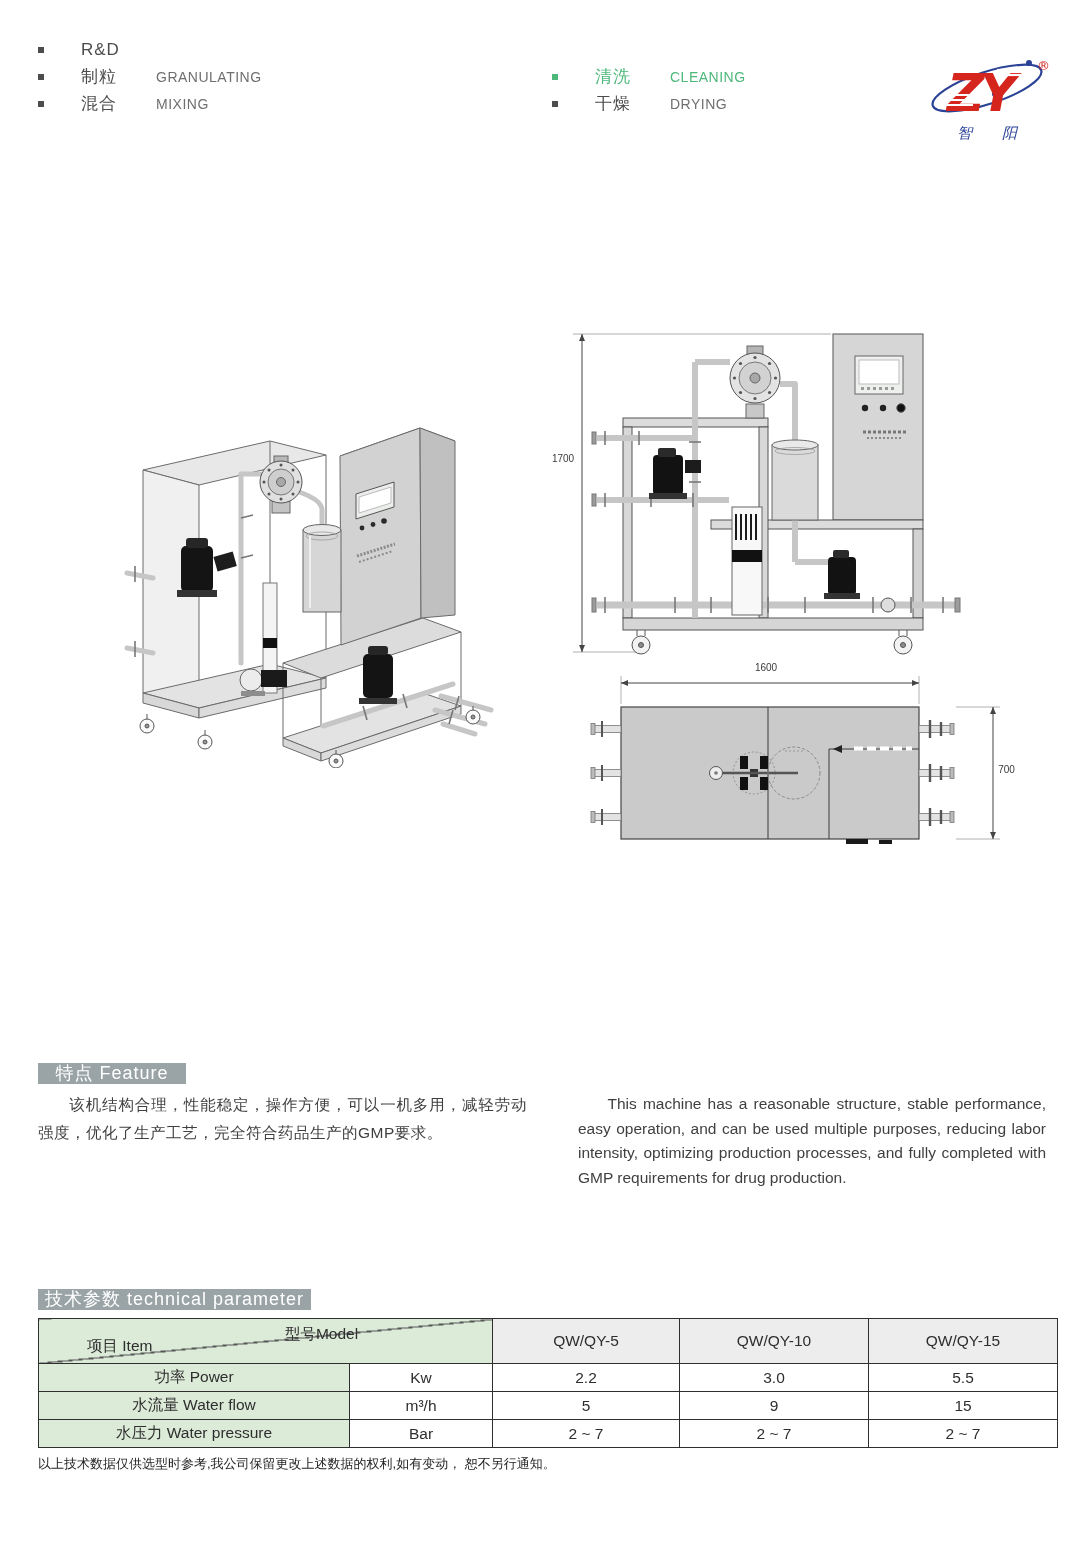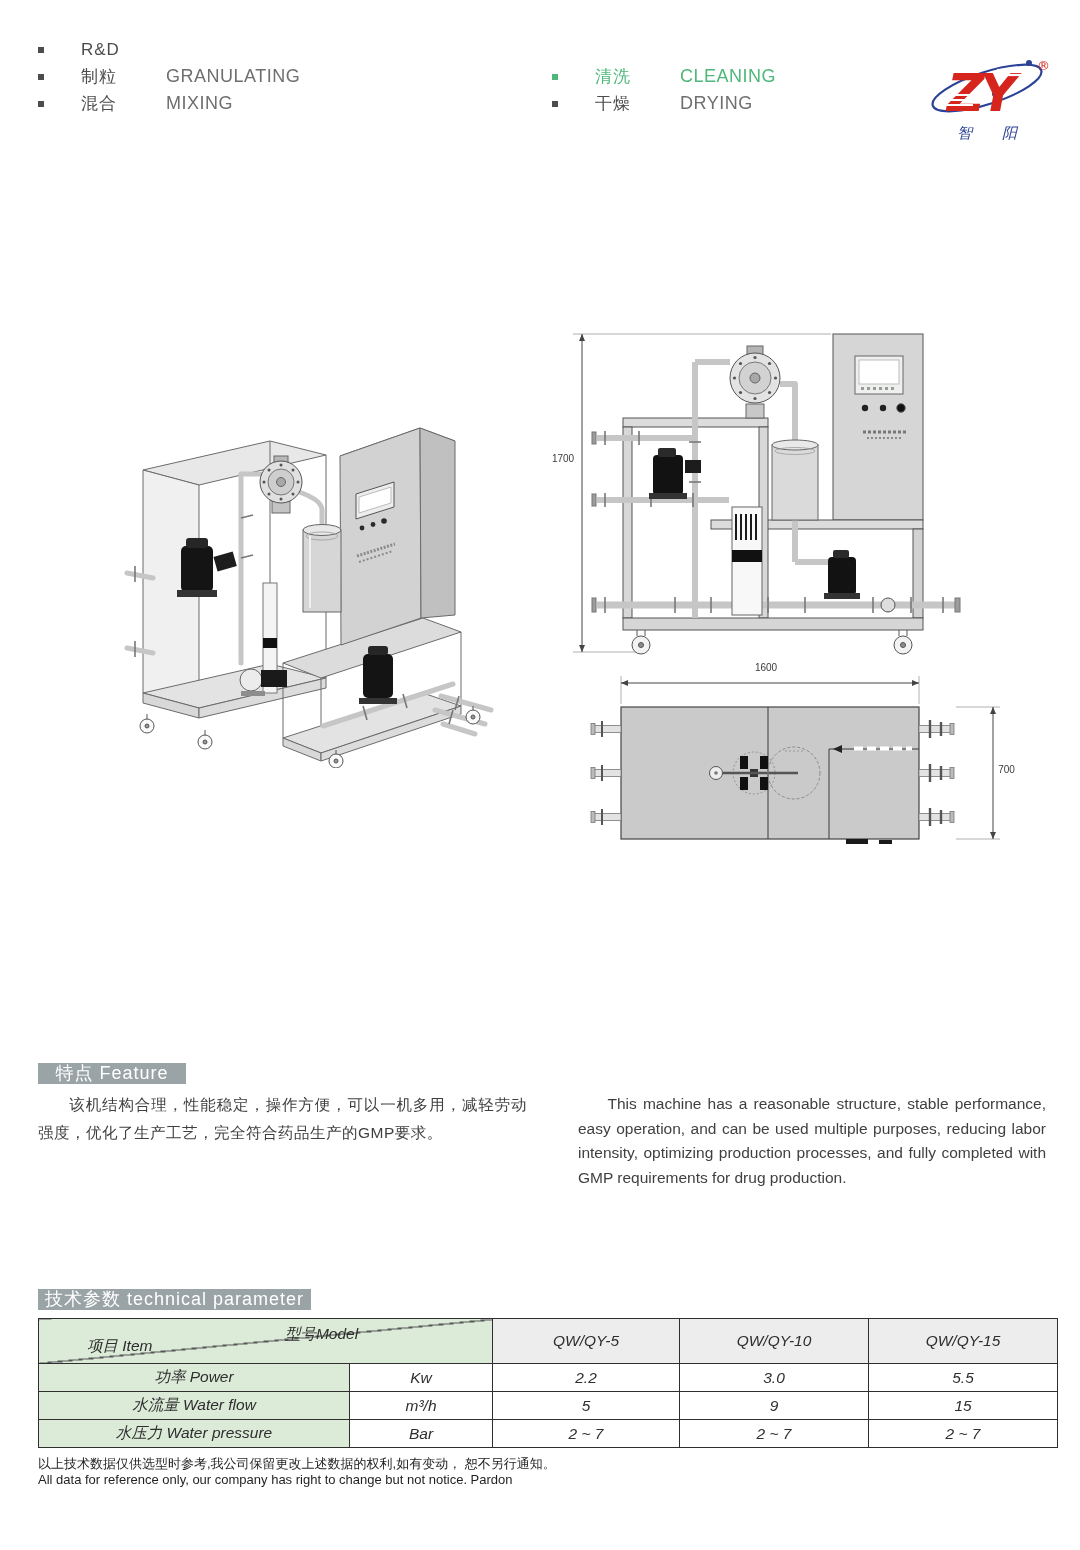--- a/index.html
+++ b/index.html
@@ -5,42 +5,42 @@
   html,body{margin:0;padding:0;background:#fff;}
   body{width:1080px;height:1550px;position:relative;overflow:hidden;
        font-family:"Liberation Sans","DejaVu Sans",sans-serif;color:#3f3f3f;}
   .abs{position:absolute;}
 
   
   .nav-col{position:absolute;top:0;}
   .nav-item{height:27px;display:flex;align-items:center;white-space:nowrap;gap:28px;}
   .bullet{width:6px;height:6px;background:#4c4c4c;margin-right:9px;flex:0 0 auto;}
   .nav-cn{font-size:17px;color:#4c4c4c;letter-spacing:1px;}
-  .nav-en{font-size:18px;color:#6f6f6f;margin-left:21px;letter-spacing:.5px;}
+  .nav-en{font-size:14px;color:#6f6f6f;margin-left:11px;letter-spacing:.5px;}
   .nav-item.active .bullet{background:var(--c-accent,#4db87a);}
   .nav-item.active .nav-cn,.nav-item.active .nav-en{color:var(--c-accent,#4db87a);}
 
   
   .drawing{position:absolute;}
   .dim-label{position:absolute;font-size:10px;color:#3a3a3a;text-align:center;}
 
   
   .sec-heading{position:absolute;background:var(--c-heading,#9aa4a7);color:#fff;
       font-size:18px;height:21px;line-height:21px;text-align:center;letter-spacing:1px;}
   .para{position:absolute;font-size:15.5px;color:#3f3f3f;text-align:justify;}
   .para-cn{line-height:28px;letter-spacing:.5px;}
   .para-cn::before{content:"";display:inline-block;width:2em;}
   .para-en{line-height:24.5px;}
   .para-en::before{content:"";display:inline-block;width:1.9em;}
 
   
   table.specs{position:absolute;left:38px;top:1318px;width:1019px;
       border-collapse:collapse;table-layout:fixed;font-size:15.5px;color:#2e2e2e;}
   table.specs td,table.specs th{border:1.4px solid #2f2f2f;text-align:center;
-      padding:0;font-weight:normal;font-style:italic;}
+      padding:0;font-weight:normal;}
   .corner-cell{background:var(--c-green,#dcead8);position:relative;height:44px;
       background-image:linear-gradient(to bottom right,
         transparent calc(50% - .7px),#555 calc(50% - .7px),
         #555 calc(50% + .7px),transparent calc(50% + .7px));}
   .corner-model{position:absolute;top:5px;left:112px;right:0;text-align:center;}
   .corner-item{position:absolute;bottom:6px;left:48px;}
   .model-cell{background:var(--c-lightgray,#ededed);height:44px;}
   .item-cell{background:var(--c-green,#dcead8);height:27px;}
   .unit-cell,.val-cell{background:#fff;height:27px;}
 
@@ -507,14 +507,13 @@
     <td class="unit-cell">Bar</td>
     <td class="val-cell">2 ~ 7</td>
     <td class="val-cell">2 ~ 7</td>
     <td class="val-cell">2 ~ 7</td>
   </tr>
 </tbody>
   </table>
 
 <div class="note">
   <div>以上技术数据仅供选型时参考,我公司保留更改上述数据的权利,如有变动， 恕不另行通知。</div>
-  <div>All data for reference only, our company has right to change but not notice. Pardon</div>
 </div>
 
 </body></html>

